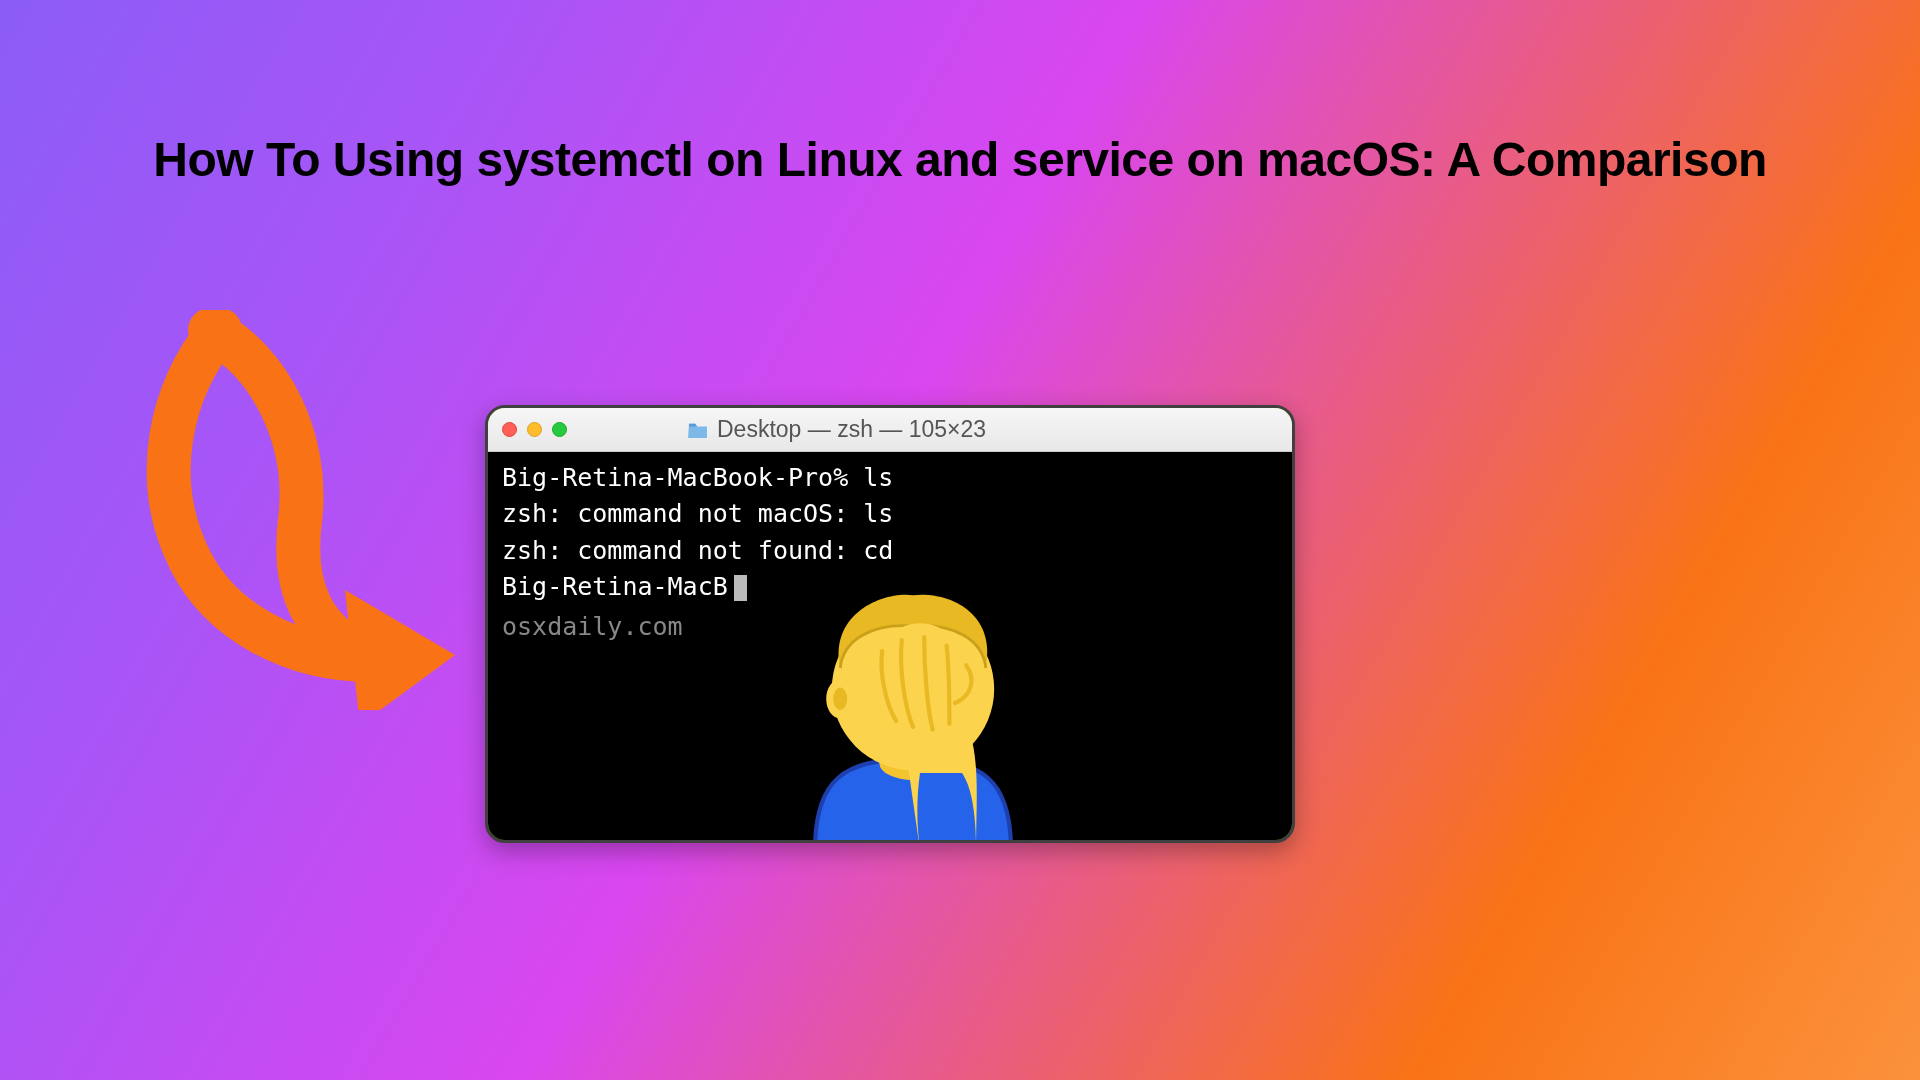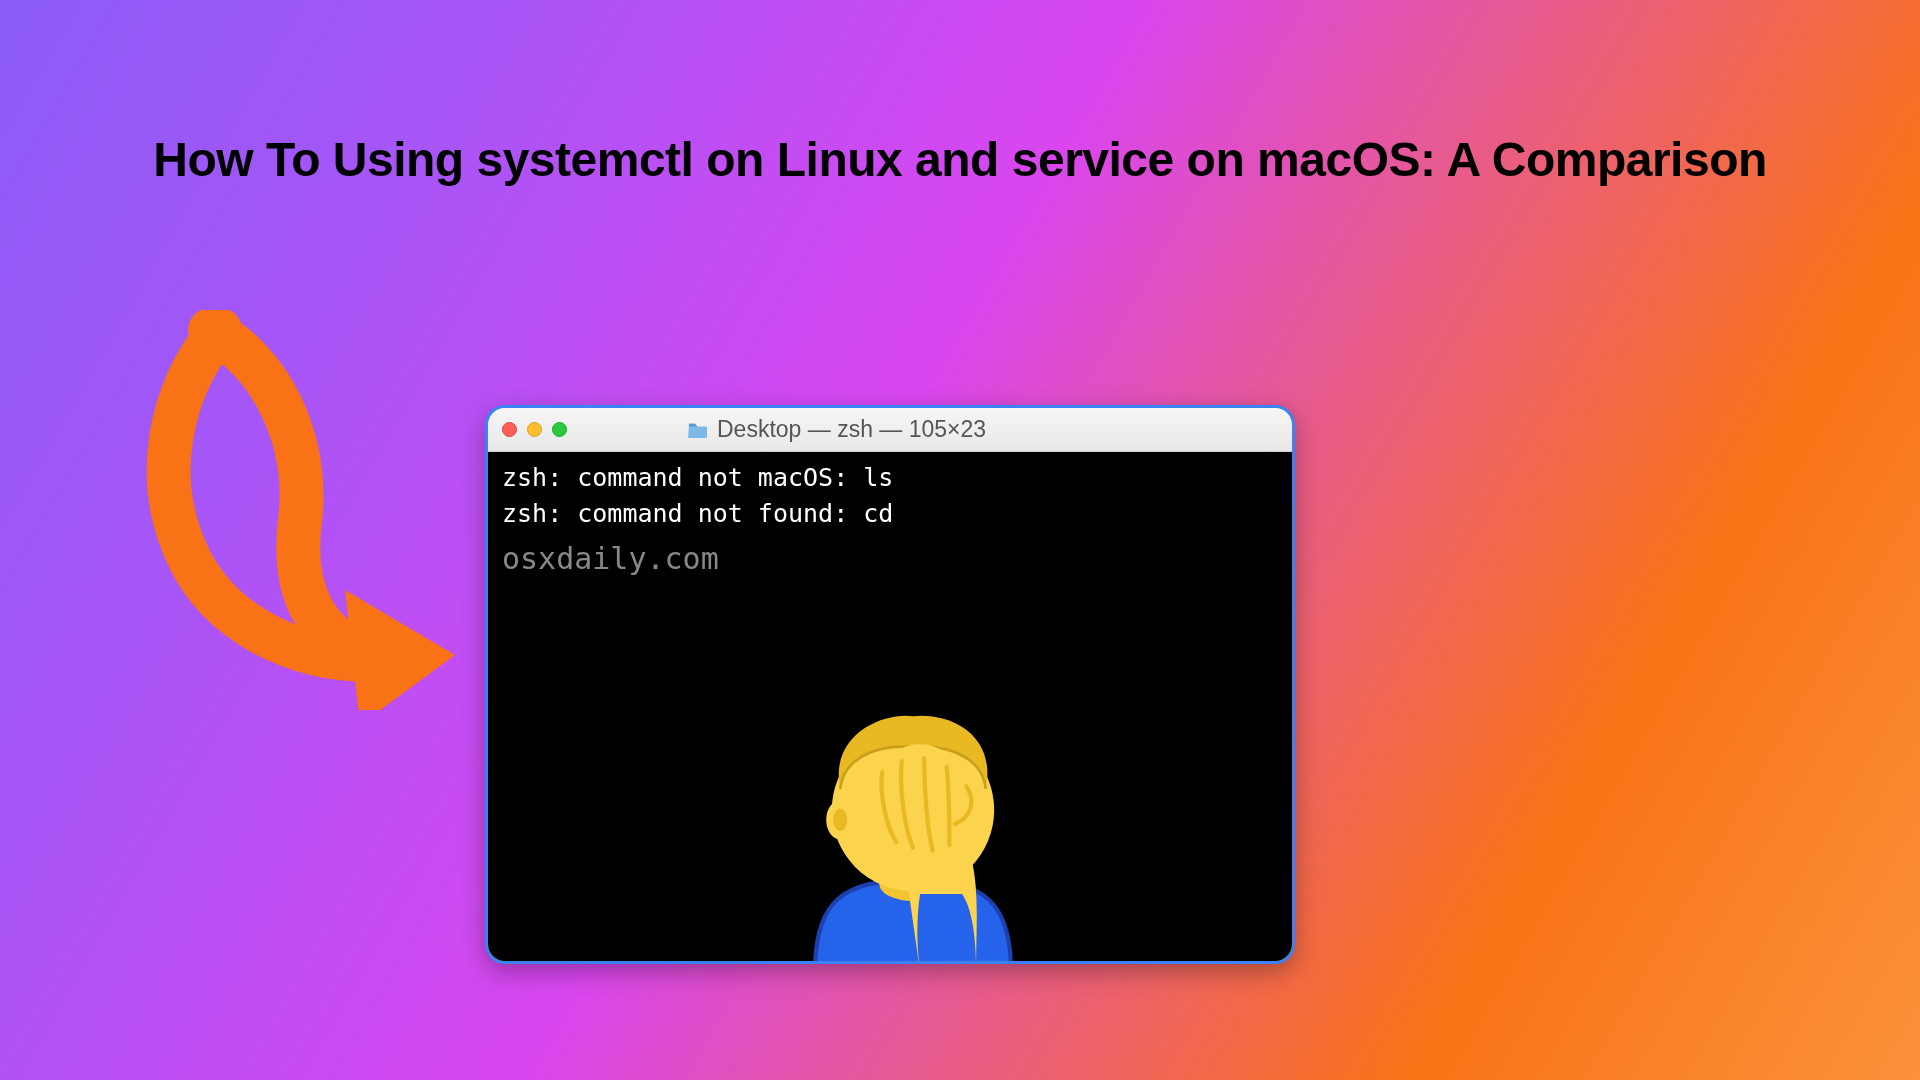--- a/index.html
+++ b/index.html
@@ -29,23 +29,23 @@
     left: 110px;
     top: 310px;
     width: 360px;
     height: 400px;
   }
   .terminal-window {
     position: absolute;
     left: 485px;
     top: 405px;
     width: 810px;
-    height: 559px;
+    height: 438px;
     border-radius: 20px;
-    border: 3px solid #3b82f6;
+    border: 3px solid #404040;
     overflow: hidden;
     box-shadow: 0 8px 24px rgba(0,0,0,0.3);
     background: #84cc16;
   }
   .titlebar {
     height: 44px;
     background: linear-gradient(#f6f6f6, #e8e8e8);
     display: flex;
     align-items: center;
     padding: 0 14px;
@@ -86,21 +86,21 @@
   .cursor {
     display: inline-block;
     width: 13px;
     height: 26px;
     background: #bbb;
     vertical-align: text-bottom;
     margin-left: 6px;
   }
   .watermark {
     color: #888;
-    font-size: 30px;
+    font-size: 25px;
     margin-top: 4px;
   }
   .facepalm {
     position: absolute;
     left: 285px;
     bottom: -10px;
     width: 280px;
     height: 280px;
   }
 </style>
@@ -126,22 +126,24 @@
       <div class="dot yellow"></div>
       <div class="dot green"></div>
     </div>
     <svg class="folder-icon" viewBox="0 0 24 20">
       <path d="M2 3 h7 l2 3 h11 v12 a1 1 0 0 1 -1 1 h-19 a1 1 0 0 1 -1 -1 z" fill="#7db9e8"></path>
       <path d="M2 3 h7 l2 3 h-9 z" fill="#5a9bd4"></path>
     </svg>
     <div class="win-title">Desktop — zsh — 105×23</div>
   </div>
   <div class="terminal-body">
+    <div class="term-line">Big-Retina-MacBook-Pro% ls</div>
     <div class="term-line">zsh: command not macOS: ls</div>
     <div class="term-line">zsh: command not found: cd</div>
+    <div class="term-line"><span>Big-Retina-MacB</span><span class="cursor"></span></div>
     <div class="watermark">osxdaily.com</div>
 
     <svg class="facepalm" viewBox="0 0 200 200">
 
       <path d="M 30 200 C 30 150, 50 135, 100 135 C 150 135, 170 150, 170 200 Z" fill="#2563eb"></path>
       <path d="M 30 200 C 30 150, 50 135, 100 135 C 150 135, 170 150, 170 200 Z" fill="none" stroke="#1e40af" stroke-width="3"></path>
 
       <ellipse cx="100" cy="138" rx="24" ry="12" fill="#f4c430"></ellipse>
 
       <circle cx="100" cy="85" r="58" fill="#fcd34d"></circle>

